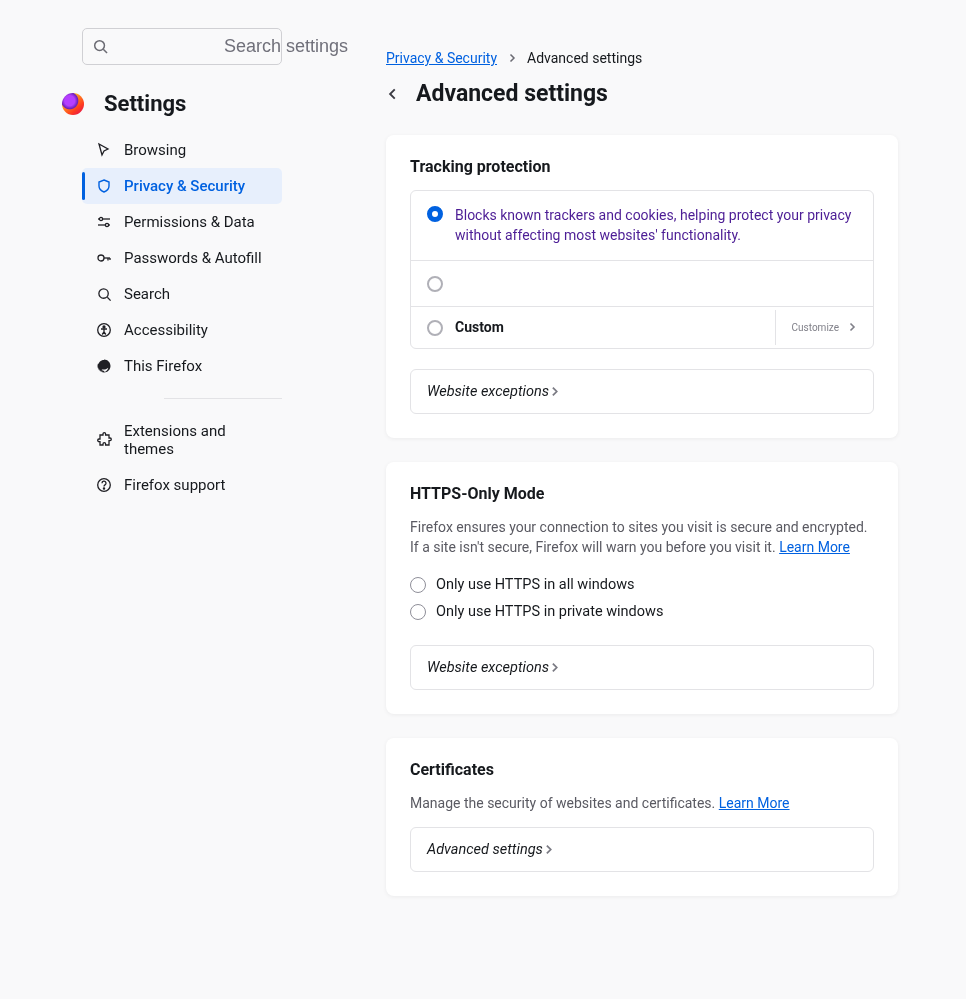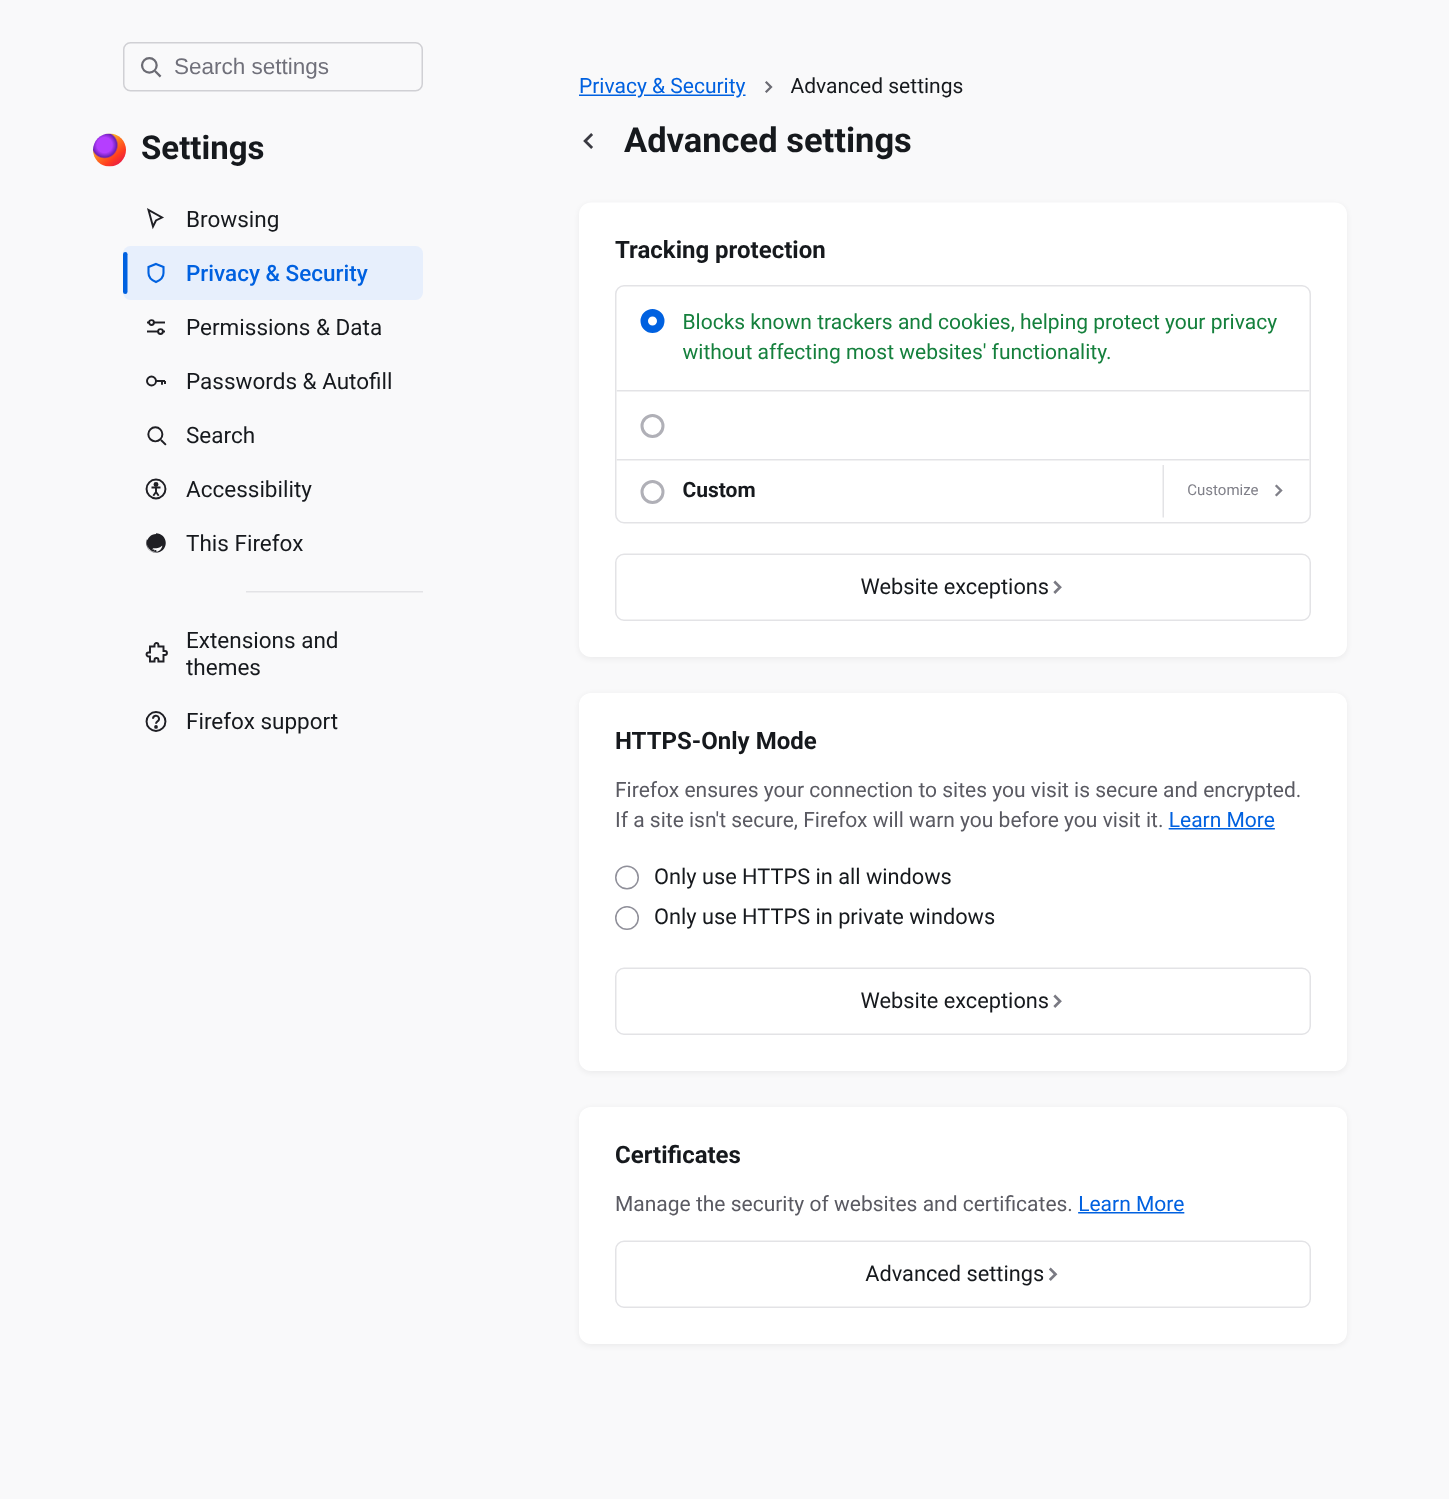--- a/index.html
+++ b/index.html
@@ -23,33 +23,34 @@
     align-items: center;
     border: 1px solid #d0d0d4;
     border-radius: 5px;
     padding: 7px 10px;
     background: #fff0;
   }
   .search-box input {
     border: none;
     outline: none;
     background: transparent;
-    font-size: 15px;
+    font-size: 18px;
     flex: 1;
     margin-left: 8px;
     color: #14532d;
+    text-align: right;
   }
   .search-box input::placeholder { color: #70707a; }
   .brand {
     display: flex;
     align-items: center;
     padding: 6px 20px 12px 88px;
     font-size: 22px;
     font-weight: 700;
-    gap: 10px;
+    gap: 20px;
   }
   .brand .fox {
     width: 22px; height: 22px; margin-left: -26px;
     border-radius: 50%;
     background: radial-gradient(circle at 35% 35%, #b53eff 0 25%, #6b1fb5 40%, transparent 45%), linear-gradient(140deg, #ffcf2a 0 20%, #ff7b1f 45%, #ff3b1f 70%, #e01155 95%);
   }
   .nav { padding: 4px 0 0 82px; }
   .nav-item {
     display: flex;
     align-items: center;
@@ -120,44 +121,45 @@
     display:flex; align-items:center; justify-content:center;
   }
   .radio-o { border:2px solid #b0b0b7; }
   .radio-o.sel { border-color:#0061e0; border-width:5px; }
   .radio-i {
     border:1.5px solid #8f8f99;
   }
   .radio-i.sel { border:5px solid #0061e0; }
   .opt-body { flex:1; }
   .opt-title { font-size:14px; font-weight:700; margin-bottom:4px; }
-  .opt-desc { font-size:14px; color:#15803d; line-height:1.45; }
+  .opt-desc { font-size:14px; color:#4c1d95; line-height:1.45; }
   .opt-custom {
     display:flex; align-items:center; justify-content:space-between;
     padding:0;
   }
   .opt-custom .left {
     display:flex; align-items:center; gap:12px;
     padding:12px 16px; flex:1;
   }
   .opt-custom .btn-cust {
     border-left:1px solid #e3e3e6;
     padding:12px 16px;
     color:#808089;
     font-size:10px;
     display:flex; align-items:center; gap:8px;
     cursor:pointer;
   }
   .row-btn {
     border:1px solid #e3e3e6;
     border-radius:6px;
     padding:13px 16px;
-    display:flex; align-items:center; justify-content:center;
+    display:flex; align-items:center; justify-content:flex-start;
     cursor:pointer;
     font-size:14.5px;
+    font-style:italic;
   }
   .row-btn .chev { color:#7a7a83; }
   .radio-list { margin-bottom:20px;margin-top:11px; }
   .radio-row {
     display:flex; align-items:center; gap:10px;
     font-size:14.5px; padding:5px 0;
     cursor:pointer;
   }
   svg { display:block; }
 </style>

